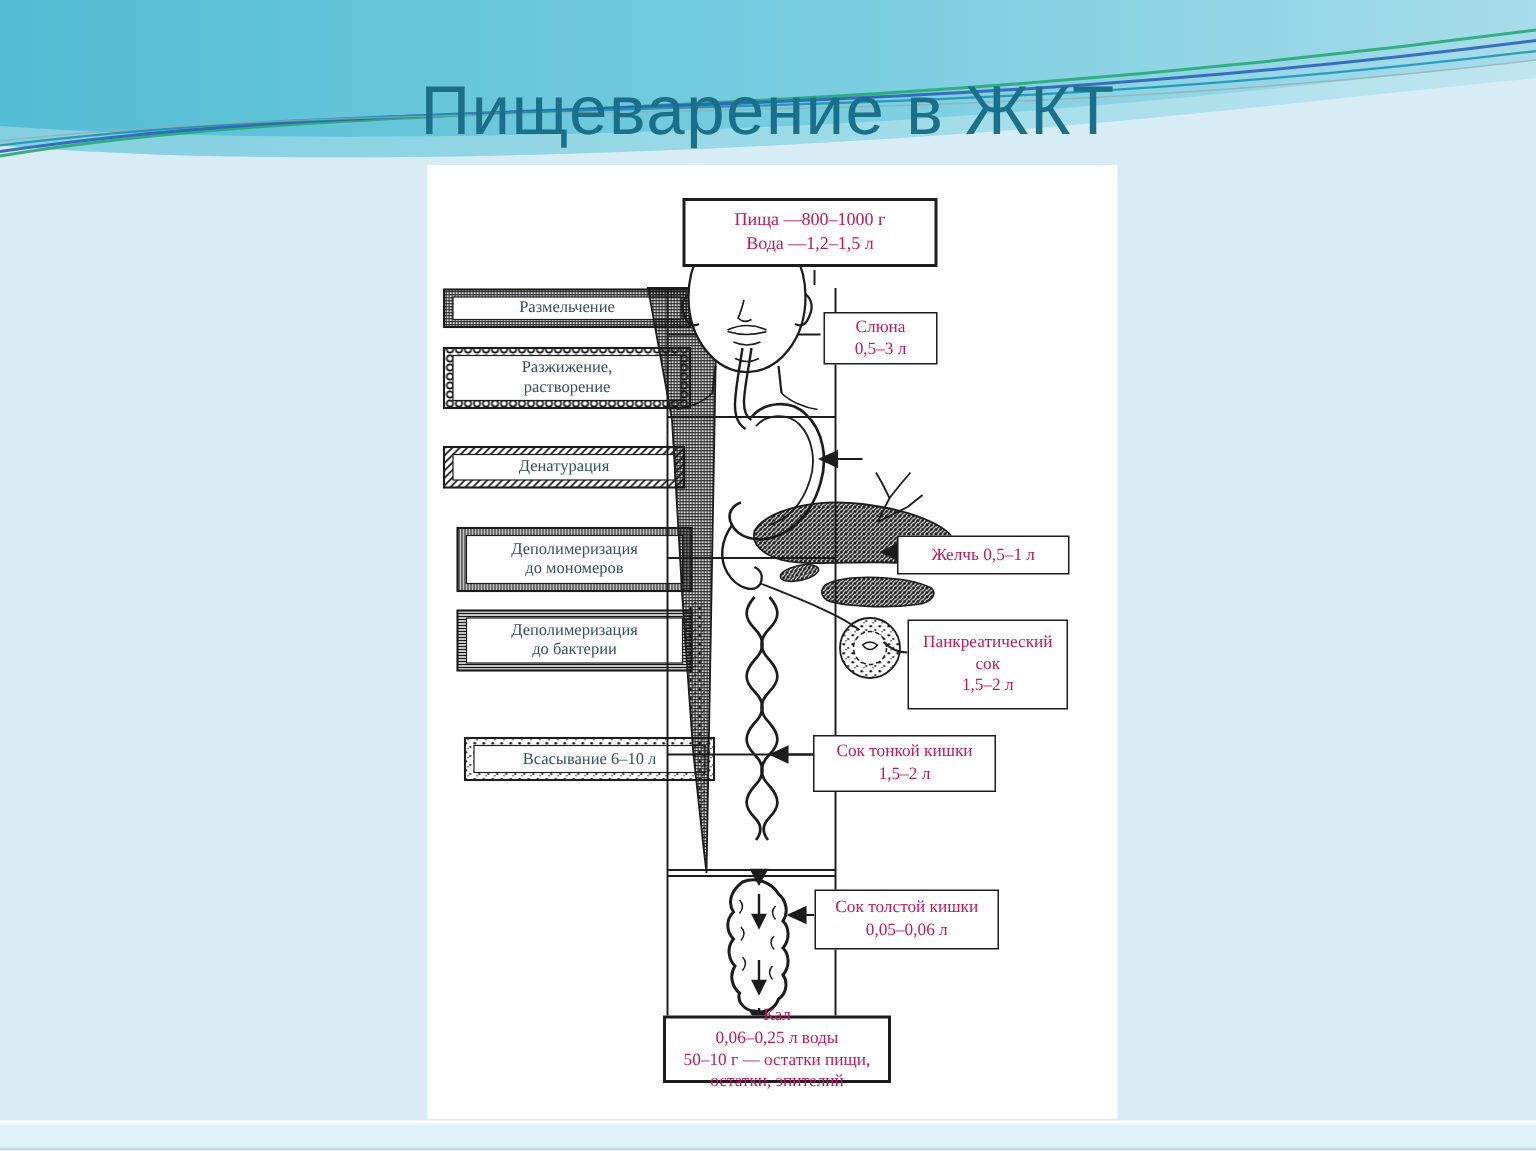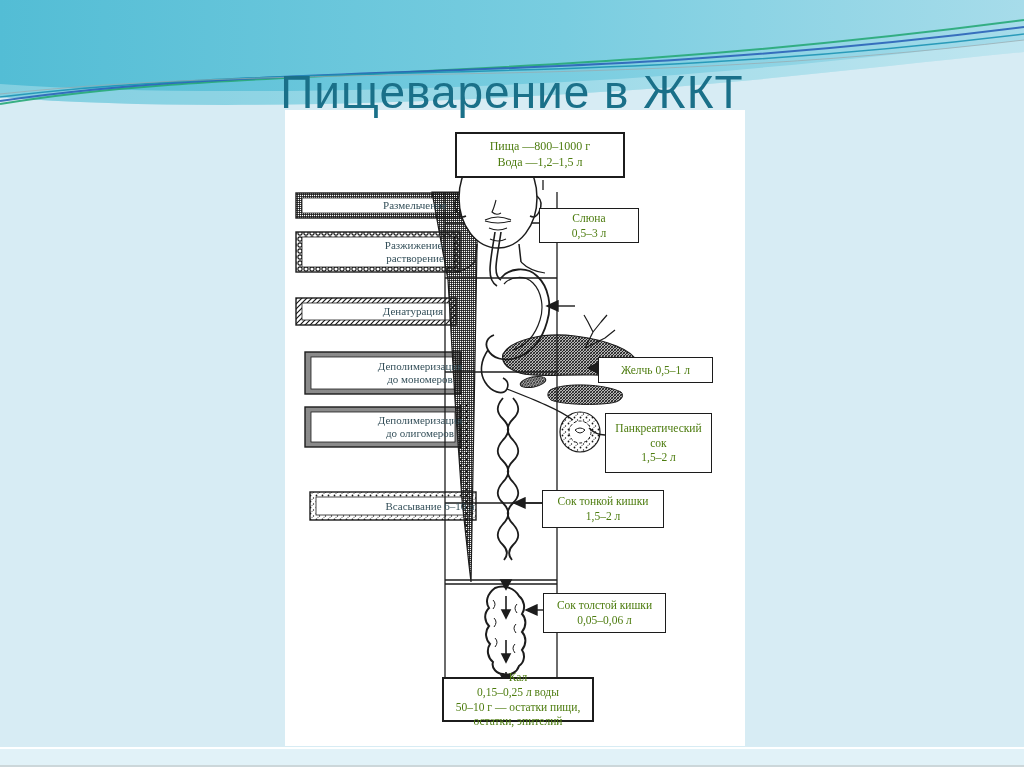--- a/index.html
+++ b/index.html
@@ -1,27 +1,27 @@
 <!DOCTYPE html>
 <html><head>
 <meta charset="utf-8">
 <style>
   html,body{margin:0;padding:0;}
   .slide{position:relative;width:1024px;height:767px;background:#d7ecf4;overflow:hidden;
          font-family:"Liberation Sans",sans-serif;}
   .header-svg{position:absolute;left:0;top:0;}
   .slide-title{position:absolute;left:0;top:46px;width:1024px;text-align:center;
-               font-size:46px;font-weight:400;color:#1a7089;letter-spacing:1px;z-index:3;margin-top:19px;}
+               font-size:46px;font-weight:400;color:#1a7089;letter-spacing:1px;z-index:3;}
   .panel{position:absolute;left:285px;top:110px;width:460px;height:636px;background:#ffffff;z-index:2;}
   .panel svg.art{position:absolute;left:0;top:0;}
   .dbox{position:absolute;background:#fff;border:1.5px solid #1c1c1c;box-sizing:border-box;
         display:flex;flex-direction:column;align-items:center;justify-content:center;
-        font:11.5px/1.3 "Liberation Serif",serif;color:#4d7c0f;text-align:center;z-index:4;}
+        font:11.5px/1.3 "Liberation Serif",serif;color:#be185d;text-align:center;z-index:4;}
   .btxt{position:absolute;display:flex;flex-direction:column;align-items:center;justify-content:center;
-        font:11px/1.15 "Liberation Serif",serif;color:#35505a;text-align:center;z-index:4;padding-left:37px;}
+        font:11px/1.15 "Liberation Serif",serif;color:#35505a;text-align:center;z-index:4;}
   .footer-strip{position:absolute;left:0;bottom:0;width:1024px;height:20px;background:#e1f2f8;
                 border-top:2px solid rgba(255,255,255,.95);border-bottom:2px solid #ccd7da;
                 box-sizing:border-box;z-index:1;}
 </style>
 </head>
 <body>
 
 <div class="slide">
 
   <svg class="header-svg" width="1024" height="132" viewBox="0 0 1024 132">
@@ -197,27 +197,27 @@
     </div>
     <div class="btxt" style="left:17px;top:193px;width:148px;height:17px">
       <div>Денатурация</div>
     </div>
     <div class="btxt" style="left:26px;top:247px;width:144px;height:32px">
       <div>Деполимеризация</div>
       <div>до мономеров</div>
     </div>
     <div class="btxt" style="left:26px;top:302px;width:144px;height:30px">
       <div>Деполимеризация</div>
-      <div>до олигомеров</div>
+      <div>до бактерии</div>
     </div>
     <div class="btxt" style="left:31px;top:387px;width:154px;height:18px">
       <div>Всасывание 6–10 л</div>
     </div>
 
-    <div class="dbox" style="left:254px;top:98px;width:100px;height:35px">
+    <div class="dbox" style="left:264px;top:98px;width:76px;height:35px">
       <div>Слюна</div>
       <div>0,5–3 л</div>
     </div>
     <div class="dbox" style="left:313px;top:247px;width:115px;height:26px">
       <div>Желчь 0,5–1 л</div>
     </div>
     <div class="dbox" style="left:320px;top:303px;width:107px;height:60px">
       <div>Панкреатический</div>
       <div>сок</div>
       <div>1,5–2 л</div>
@@ -225,20 +225,20 @@
     <div class="dbox" style="left:257px;top:380px;width:122px;height:38px">
       <div>Сок тонкой кишки</div>
       <div>1,5–2 л</div>
     </div>
     <div class="dbox" style="left:258px;top:483px;width:123px;height:40px">
       <div>Сок толстой кишки</div>
       <div>0,05–0,06 л</div>
     </div>
     <div class="dbox" style="left:157px;top:567px;width:152px;height:45px;border-width:2px">
       <div>Кал</div>
-      <div>0,15–0,25 л воды</div>
+      <div>0,06–0,25 л воды</div>
       <div>50–10 г — остатки пищи,</div>
       <div>остатки, эпителий</div>
     </div>
   </div>
 
   <div class="footer-strip"></div>
 </div>
 
 </body></html>

